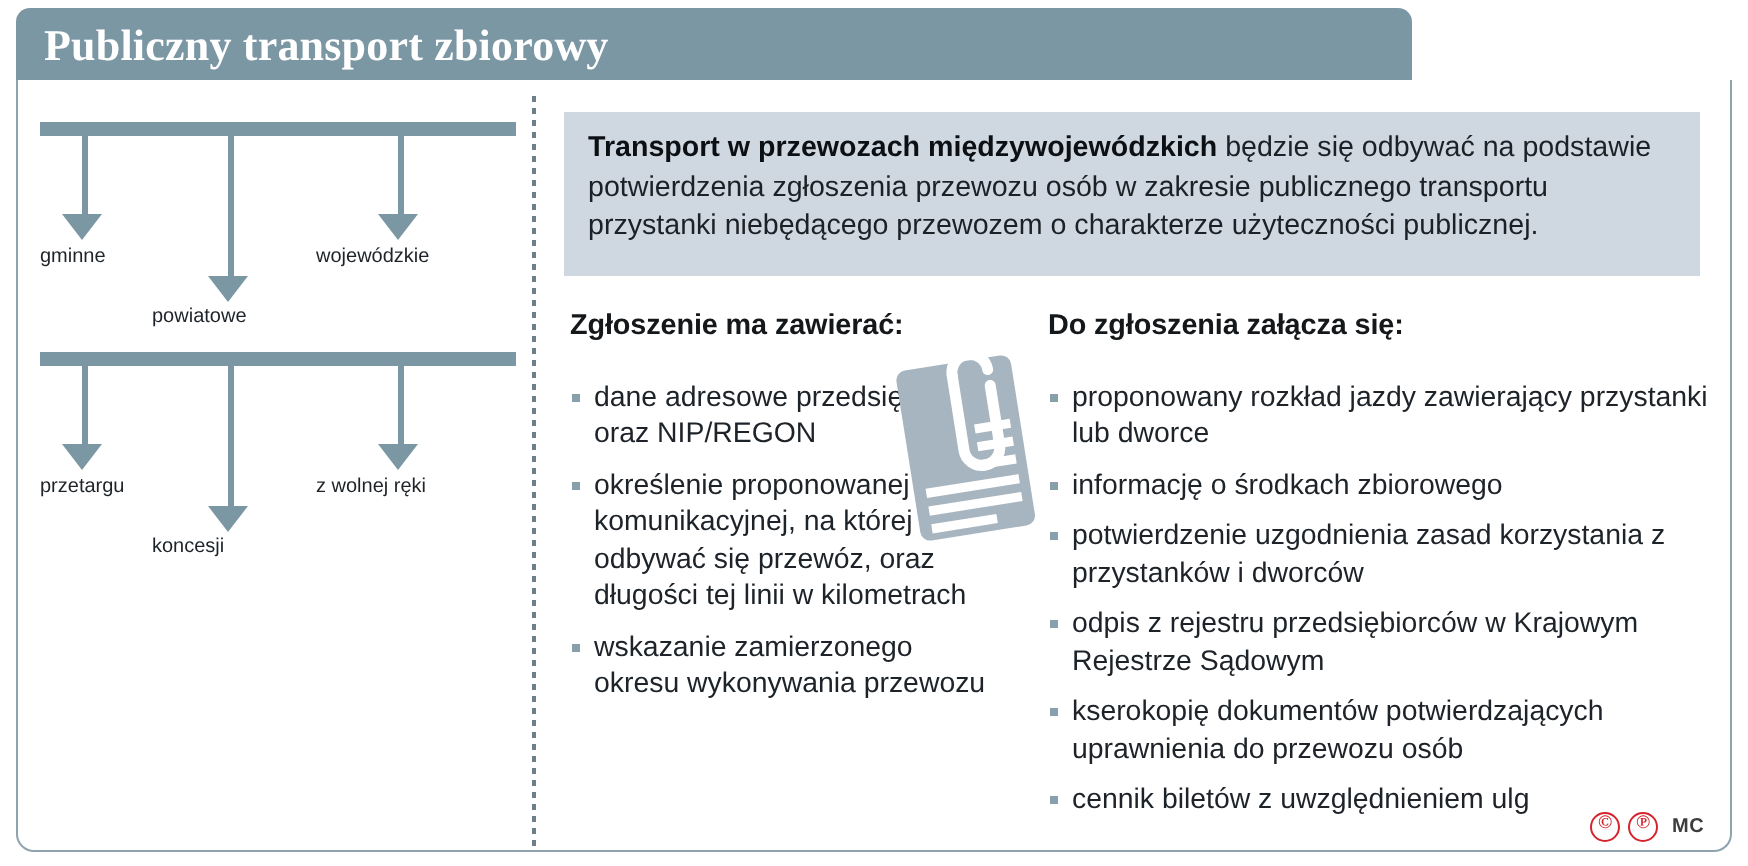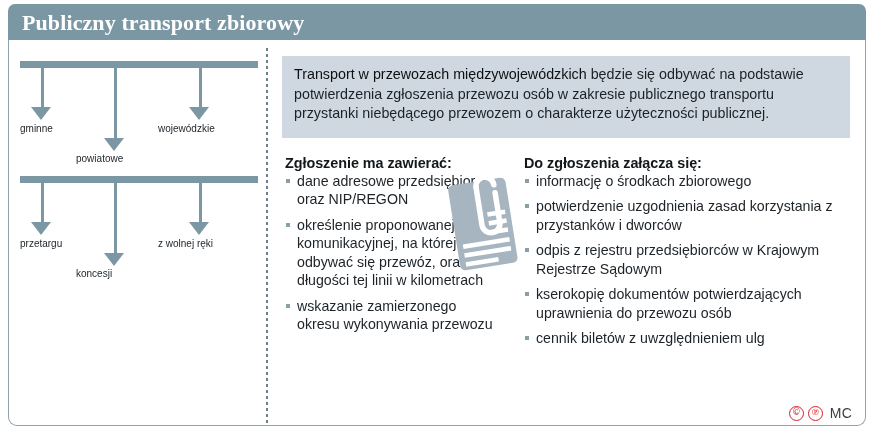--- a/index.html
+++ b/index.html
@@ -19,21 +19,21 @@
     box-sizing: border-box;
     overflow: hidden;
     background: #ffffff;
   }
 
   
   .header-bar {
     position: absolute;
     left: 8px;
     top: 4px;
-    width: 858px;
+    width: 698px;
     height: 36px;
     background: #7b97a3;
     border-radius: 7px 7px 0 0;
     box-sizing: border-box;
   }
   .header-title {
     position: absolute;
     left: 14px;
     top: 6px;
     font-family: "Liberation Serif", "DejaVu Serif", serif;
@@ -145,36 +145,36 @@
     background: #cfd8e0;
     box-sizing: border-box;
     padding: 9px 12px 0 12px;
   }
   .callout p {
     margin: 0;
     font-size: 14.3px;
     line-height: 1.37;
     color: #1b2126;
   }
-  .callout b { font-weight: normal; color: #0c1014; }
+  .callout b { font-weight: bold; color: #0c1014; }
 
   
   .list-col {
     position: absolute;
     font-size: 14.2px;
     color: #1d2328;
   }
   .col-mid { left: 285px; top: 155px; width: 215px; }
   .col-right { left: 524px; top: 155px; width: 330px; }
 
   .list-heading {
     font-size: 14.4px;
     font-weight: bold;
     color: #14181b;
-    margin-bottom: 1px;
+    margin-bottom: 19px;
     letter-spacing: -0.05px;
   }
   ul.bullets {
     margin: 0;
     padding: 0;
     list-style: none;
   }
   ul.bullets li {
     position: relative;
     padding-left: 12px;
@@ -218,22 +218,22 @@
     border: 1.3px solid #d5242b;
     border-radius: 50%;
     color: #d5242b;
     font-size: 9.5px;
     line-height: 11px;
     text-align: center;
     font-family: "Liberation Serif", serif;
     font-weight: bold;
   }
   .cinitials {
-    font-size: 14px;
-    font-weight: normal;
+    font-size: 10px;
+    font-weight: bold;
     color: #3d3d3d;
     margin-left: 3px;
     letter-spacing: 0.2px;
   }
 </style>
 </head>
 <body>
 
 <div class="infographic">
 
@@ -309,20 +309,21 @@
         <rect x="23" y="68" width="47" height="4.6" fill="#ffffff"></rect>
         <rect x="23" y="77" width="47" height="4.6" fill="#ffffff"></rect>
         <rect x="23" y="86" width="33" height="4.6" fill="#ffffff"></rect>
       </g>
     </svg>
   </div>
 
   <div class="list-col col-right">
     <div class="list-heading">Do zgłoszenia załącza się:</div>
     <ul class="bullets">
+      <li>proponowany rozkład jazdy zawierający przystanki lub dworce</li>
       <li>informację o środkach zbiorowego</li>
       <li>potwierdzenie uzgodnienia zasad korzysta­nia z przystanków i dworców</li>
       <li>odpis z rejestru przedsiębiorców w Krajowym Rejestrze Sądowym</li>
       <li>kserokopię dokumentów potwierdzających uprawnienia do przewozu osób</li>
       <li>cennik biletów z uwzględnieniem ulg</li>
     </ul>
   </div>
 
   <div class="copyright">
     <div class="cmark">©</div>

